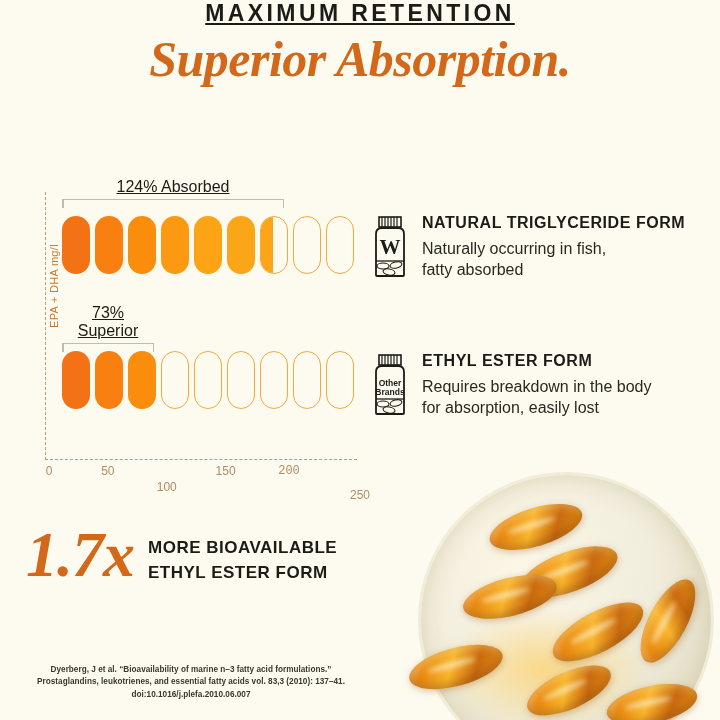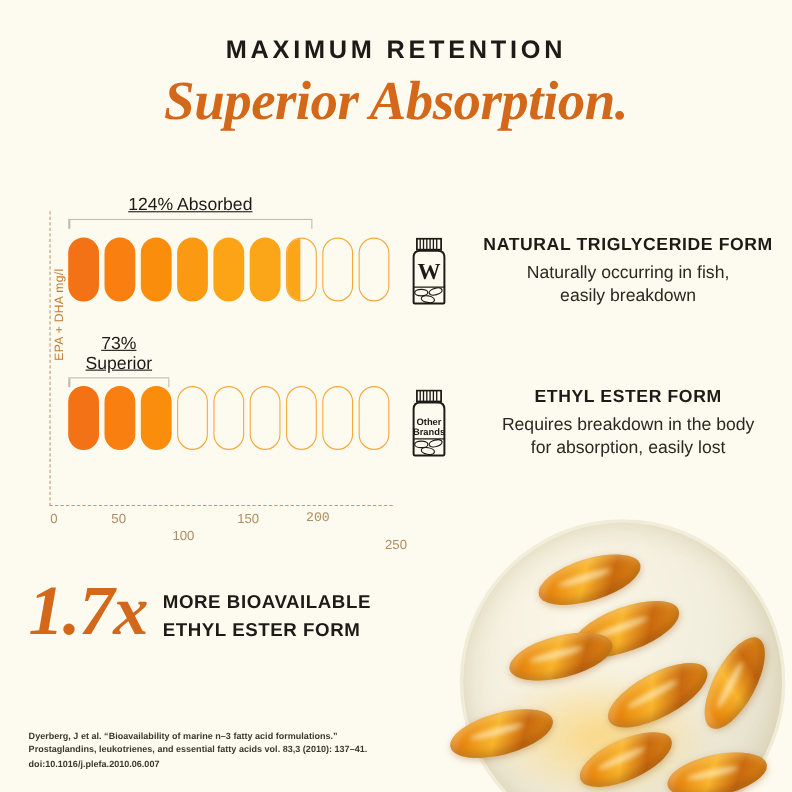--- a/index.html
+++ b/index.html
@@ -16,27 +16,27 @@
   }
 
   
   #header {
     position: absolute;
     top: 0; left: 0;
     width: 720px;
     text-align: center;
   }
   #eyebrow {
-    margin-top: 32px;
     font-family: "Liberation Sans", sans-serif;
     font-size: 23px;
     font-weight: bold;
     letter-spacing: 3.4px;
     color: #1C1B17;
     text-transform: uppercase;
+    text-decoration: underline;
   }
   #headline {
     margin-top: 6px;
     font-family: "Liberation Serif", serif;
     font-style: italic;
     font-weight: bold;
     font-size: 50px;
     letter-spacing: -0.5px;
     color: #D4681A;
     line-height: 1.05;
@@ -145,21 +145,21 @@
     color: #B08D63;
     transform: translateX(-50%);
   }
 
   
   .info-block { position: absolute; left: 370px; width: 350px; }
   #info-natural { top: 214px; }
   #info-ethyl   { top: 352px; }
 
   .bottle-icon { position: absolute; left: 0; top: 2px; }
-  .info-text { margin-left: 52px; text-align: center; }
+  .info-text { margin-left: 52px; }
   .info-title {
     font-size: 16px;
     font-weight: bold;
     letter-spacing: 0.55px;
     color: #1C1B17;
     text-transform: uppercase;
     margin-bottom: 6px;
   }
   .info-desc {
     font-size: 16px;
@@ -194,20 +194,21 @@
   #footnote {
     position: absolute;
     left: 26px;
     top: 664px;
     width: 330px;
     font-size: 8.2px;
     font-weight: bold;
     line-height: 1.5;
     color: #3A372E;
     letter-spacing: 0.02px;
+    text-align: center;
   }
 
   
   #photo {
     position: absolute;
     right: 0; bottom: 0;
     width: 320px; height: 260px;
     overflow: hidden;
   }
   #dish {
@@ -321,21 +322,21 @@
       <line x1="6" y1="45" x2="34" y2="45" stroke="#1C1B17" stroke-width="1.3"></line>
       <ellipse cx="13" cy="50" rx="6" ry="3" fill="none" stroke="#1C1B17" stroke-width="1.1"></ellipse>
       <ellipse cx="26" cy="49" rx="6" ry="3" fill="none" stroke="#1C1B17" stroke-width="1.1" transform="rotate(-14 26 49)"></ellipse>
       <ellipse cx="19" cy="56" rx="6" ry="3" fill="none" stroke="#1C1B17" stroke-width="1.1" transform="rotate(10 19 56)"></ellipse>
       <text x="20" y="38" font-family="Liberation Serif, serif" font-size="21" font-weight="bold" text-anchor="middle" fill="#1C1B17">W</text>
     </svg>
   </span>
   <div class="info-text">
     <div class="info-title">NATURAL TRIGLYCERIDE FORM</div>
     <div class="info-desc">Naturally occurring in fish,</div>
-    <div class="info-desc">easily breakdown</div>
+    <div class="info-desc">fatty absorbed</div>
   </div>
 </div>
 
 <div class="info-block" id="info-ethyl">
   <span class="bottle-icon">
     <svg width="40" height="62" viewBox="0 0 40 62">
       <rect x="9" y="1" width="22" height="10" fill="none" stroke="#1C1B17" stroke-width="1.6"></rect>
       <line x1="12" y1="1" x2="12" y2="11" stroke="#1C1B17" stroke-width="1.2"></line>
       <line x1="15" y1="1" x2="15" y2="11" stroke="#1C1B17" stroke-width="1.2"></line>
       <line x1="18" y1="1" x2="18" y2="11" stroke="#1C1B17" stroke-width="1.2"></line>

